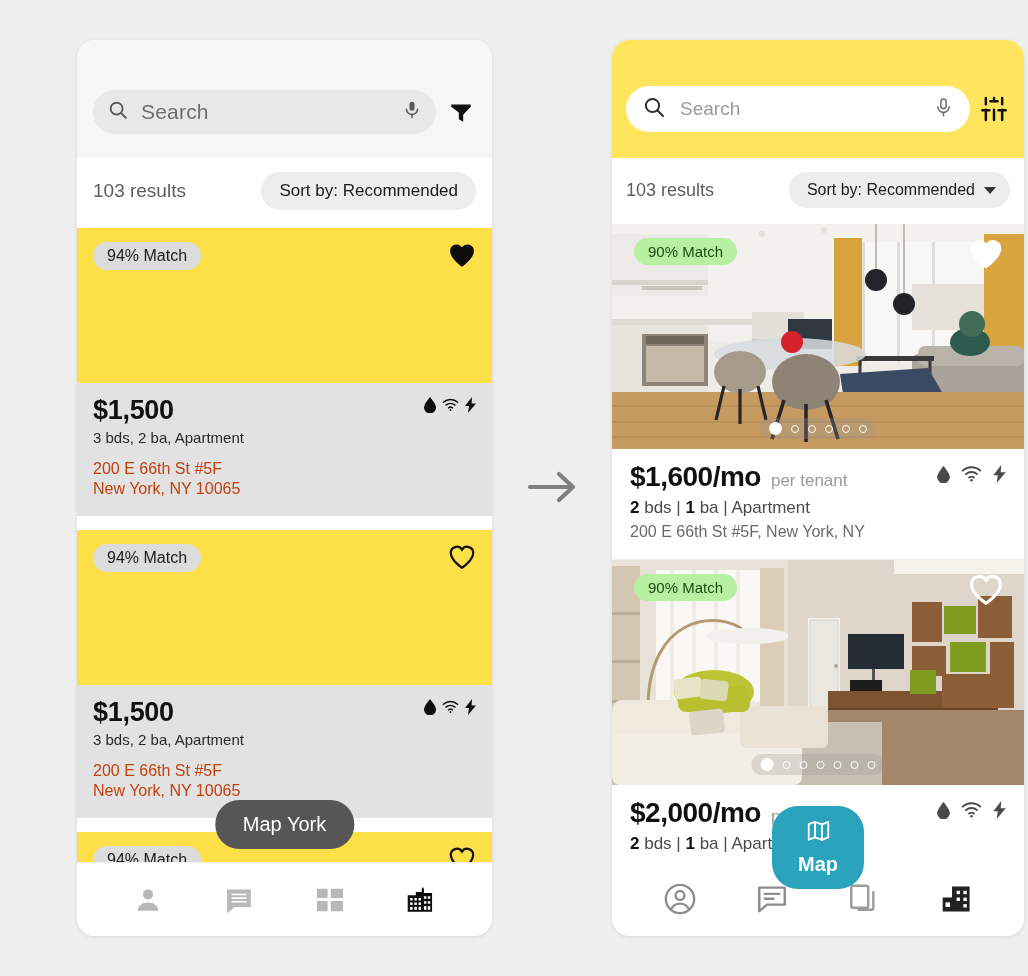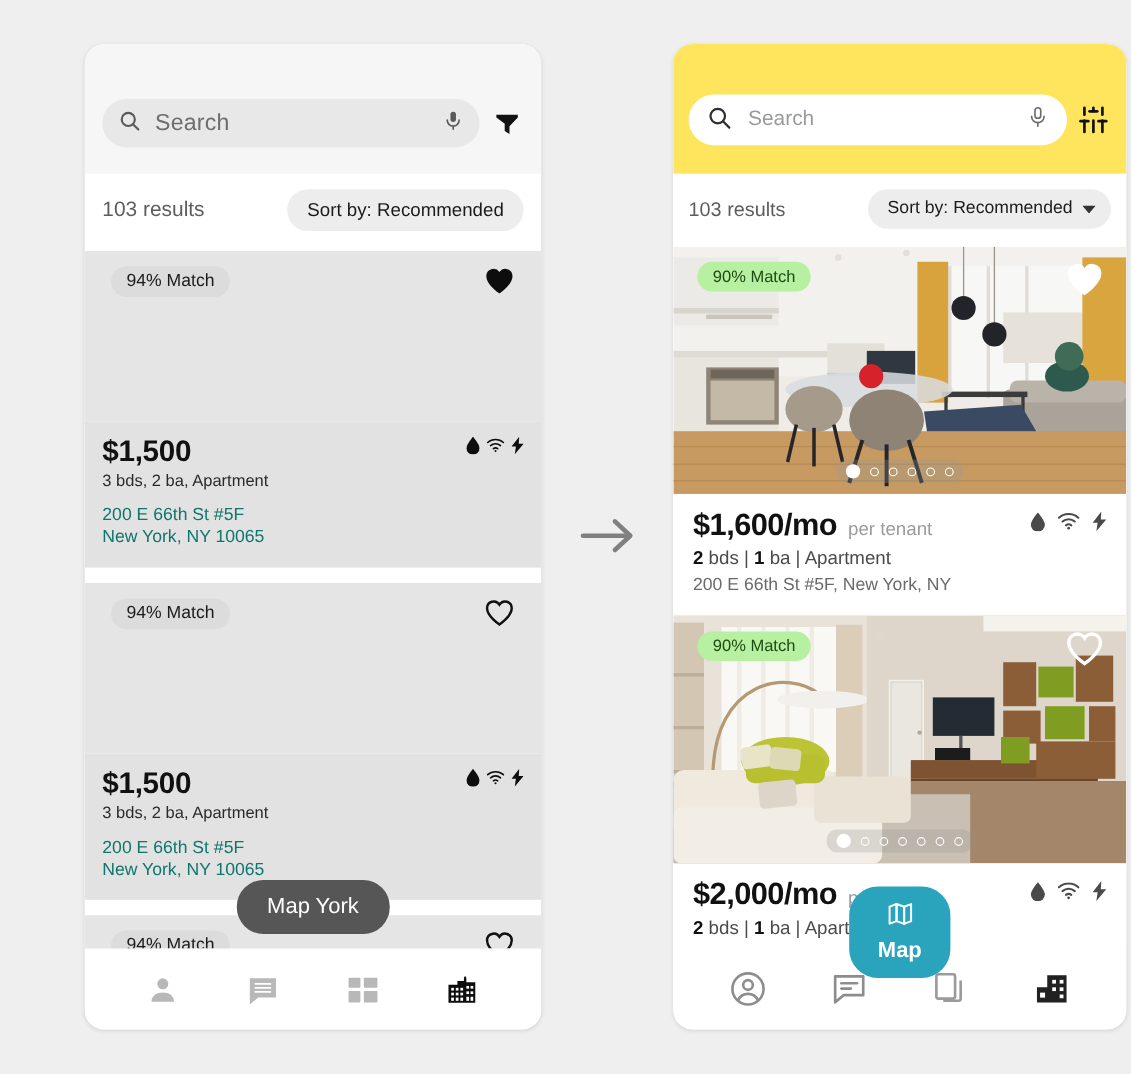--- a/index.html
+++ b/index.html
@@ -57,32 +57,32 @@
   }
   .l-results { font-size: 19px; color: #5d5d5d; }
   .l-sort {
     background: #ededed; border-radius: 20px;
     padding: 9px 18px; font-size: 17px; color: #1b1b1b;
   }
 
   .l-list { flex: 1; overflow: hidden; background: #fff; position: relative; }
   .l-card { background: #fff; }
   .l-photo {
-    position: relative; height: 155px; background: #e5e5e5;
+    position: relative; height: 155px; background: #fde047;
     display: flex; align-items: flex-start; justify-content: space-between;
-    padding: 14px 24px;
+    padding: 14px 16px;
   }
   .l-badge {
     background: #dcdcdc; color: #1b1b1b;
     border-radius: 14px; padding: 5px 14px; font-size: 16px;
   }
   .l-info { background: #e2e2e2; padding: 12px 16px 16px 16px; position: relative; }
   .l-price { font-size: 27px; font-weight: 600; color: #111; letter-spacing: -0.3px; }
   .l-beds { font-size: 15px; color: #2a2a2a; margin-top: 3px; }
-  .l-addr { font-size: 16px; color: #0f766e; margin-top: 13px; line-height: 1.28; }
+  .l-addr { font-size: 16px; color: #c2410c; margin-top: 13px; line-height: 1.28; }
   .l-amen {
     position: absolute; right: 16px; top: 14px;
     display: flex; align-items: center; gap: 6px;
   }
   .l-gap { height: 14px; background: #fff; }
 
   .mapview-pill {
     position: absolute; left: 50%; transform: translateX(-50%);
     top: 760px;
     background: #565656; color: #fff;

